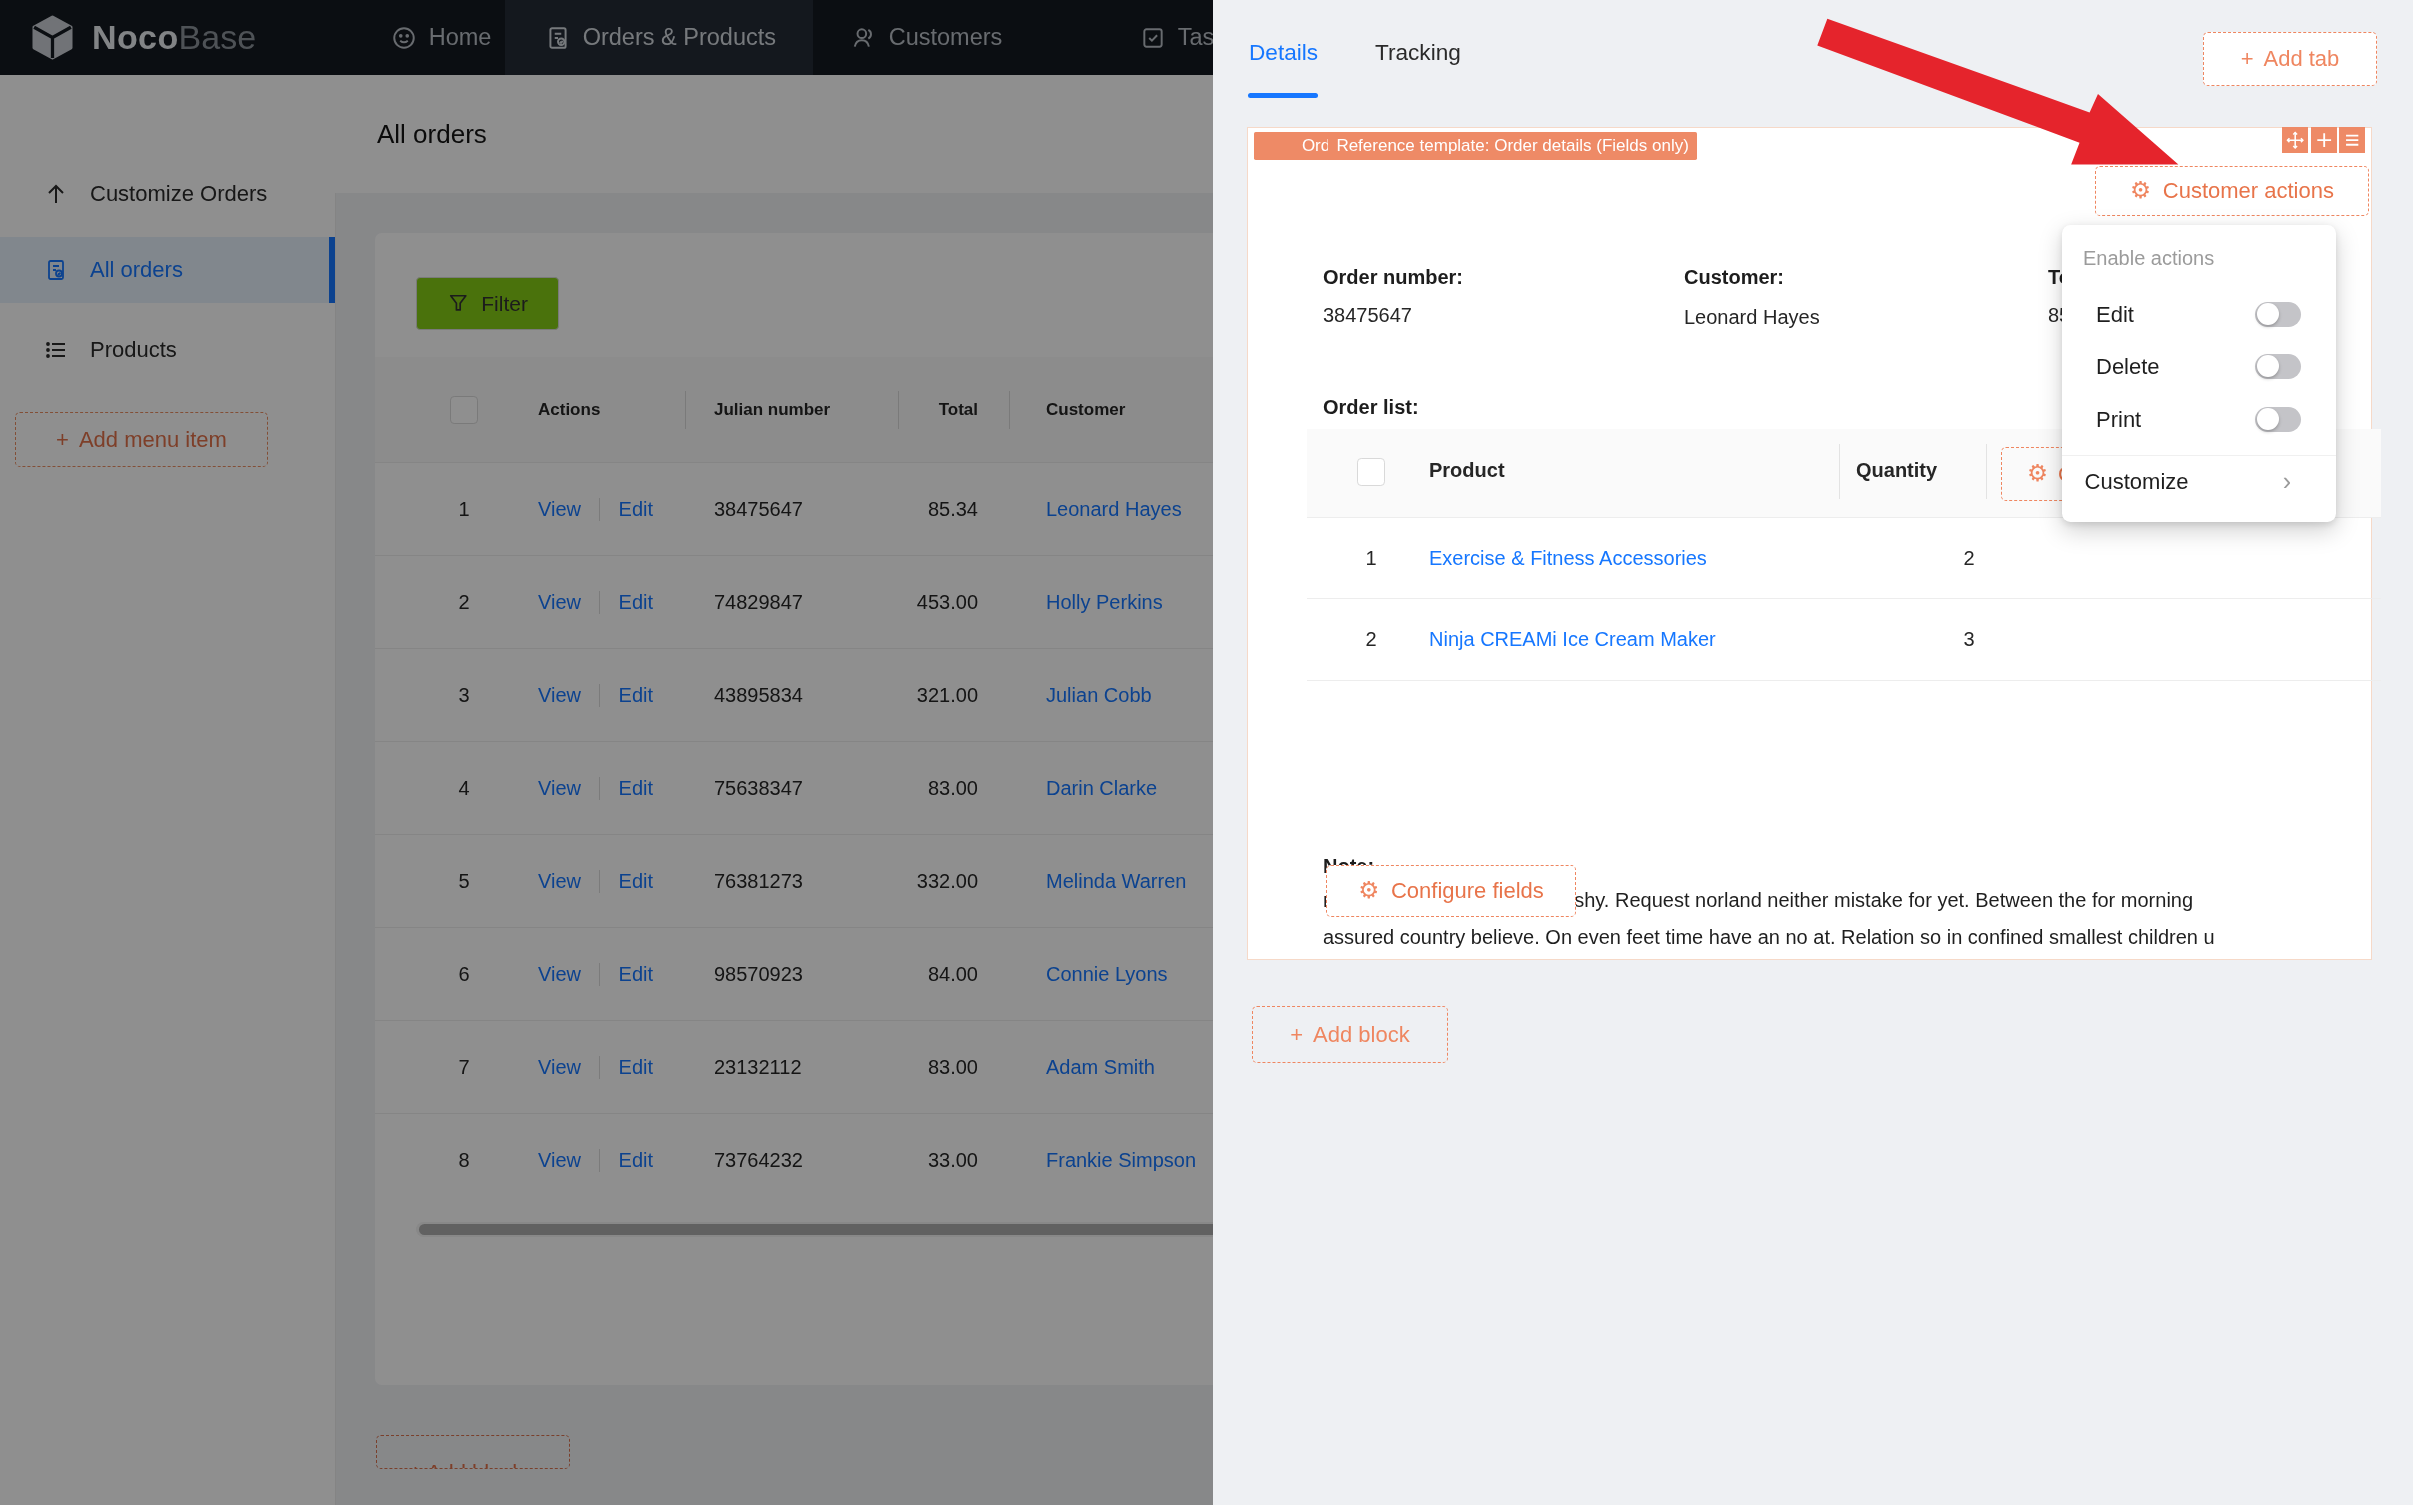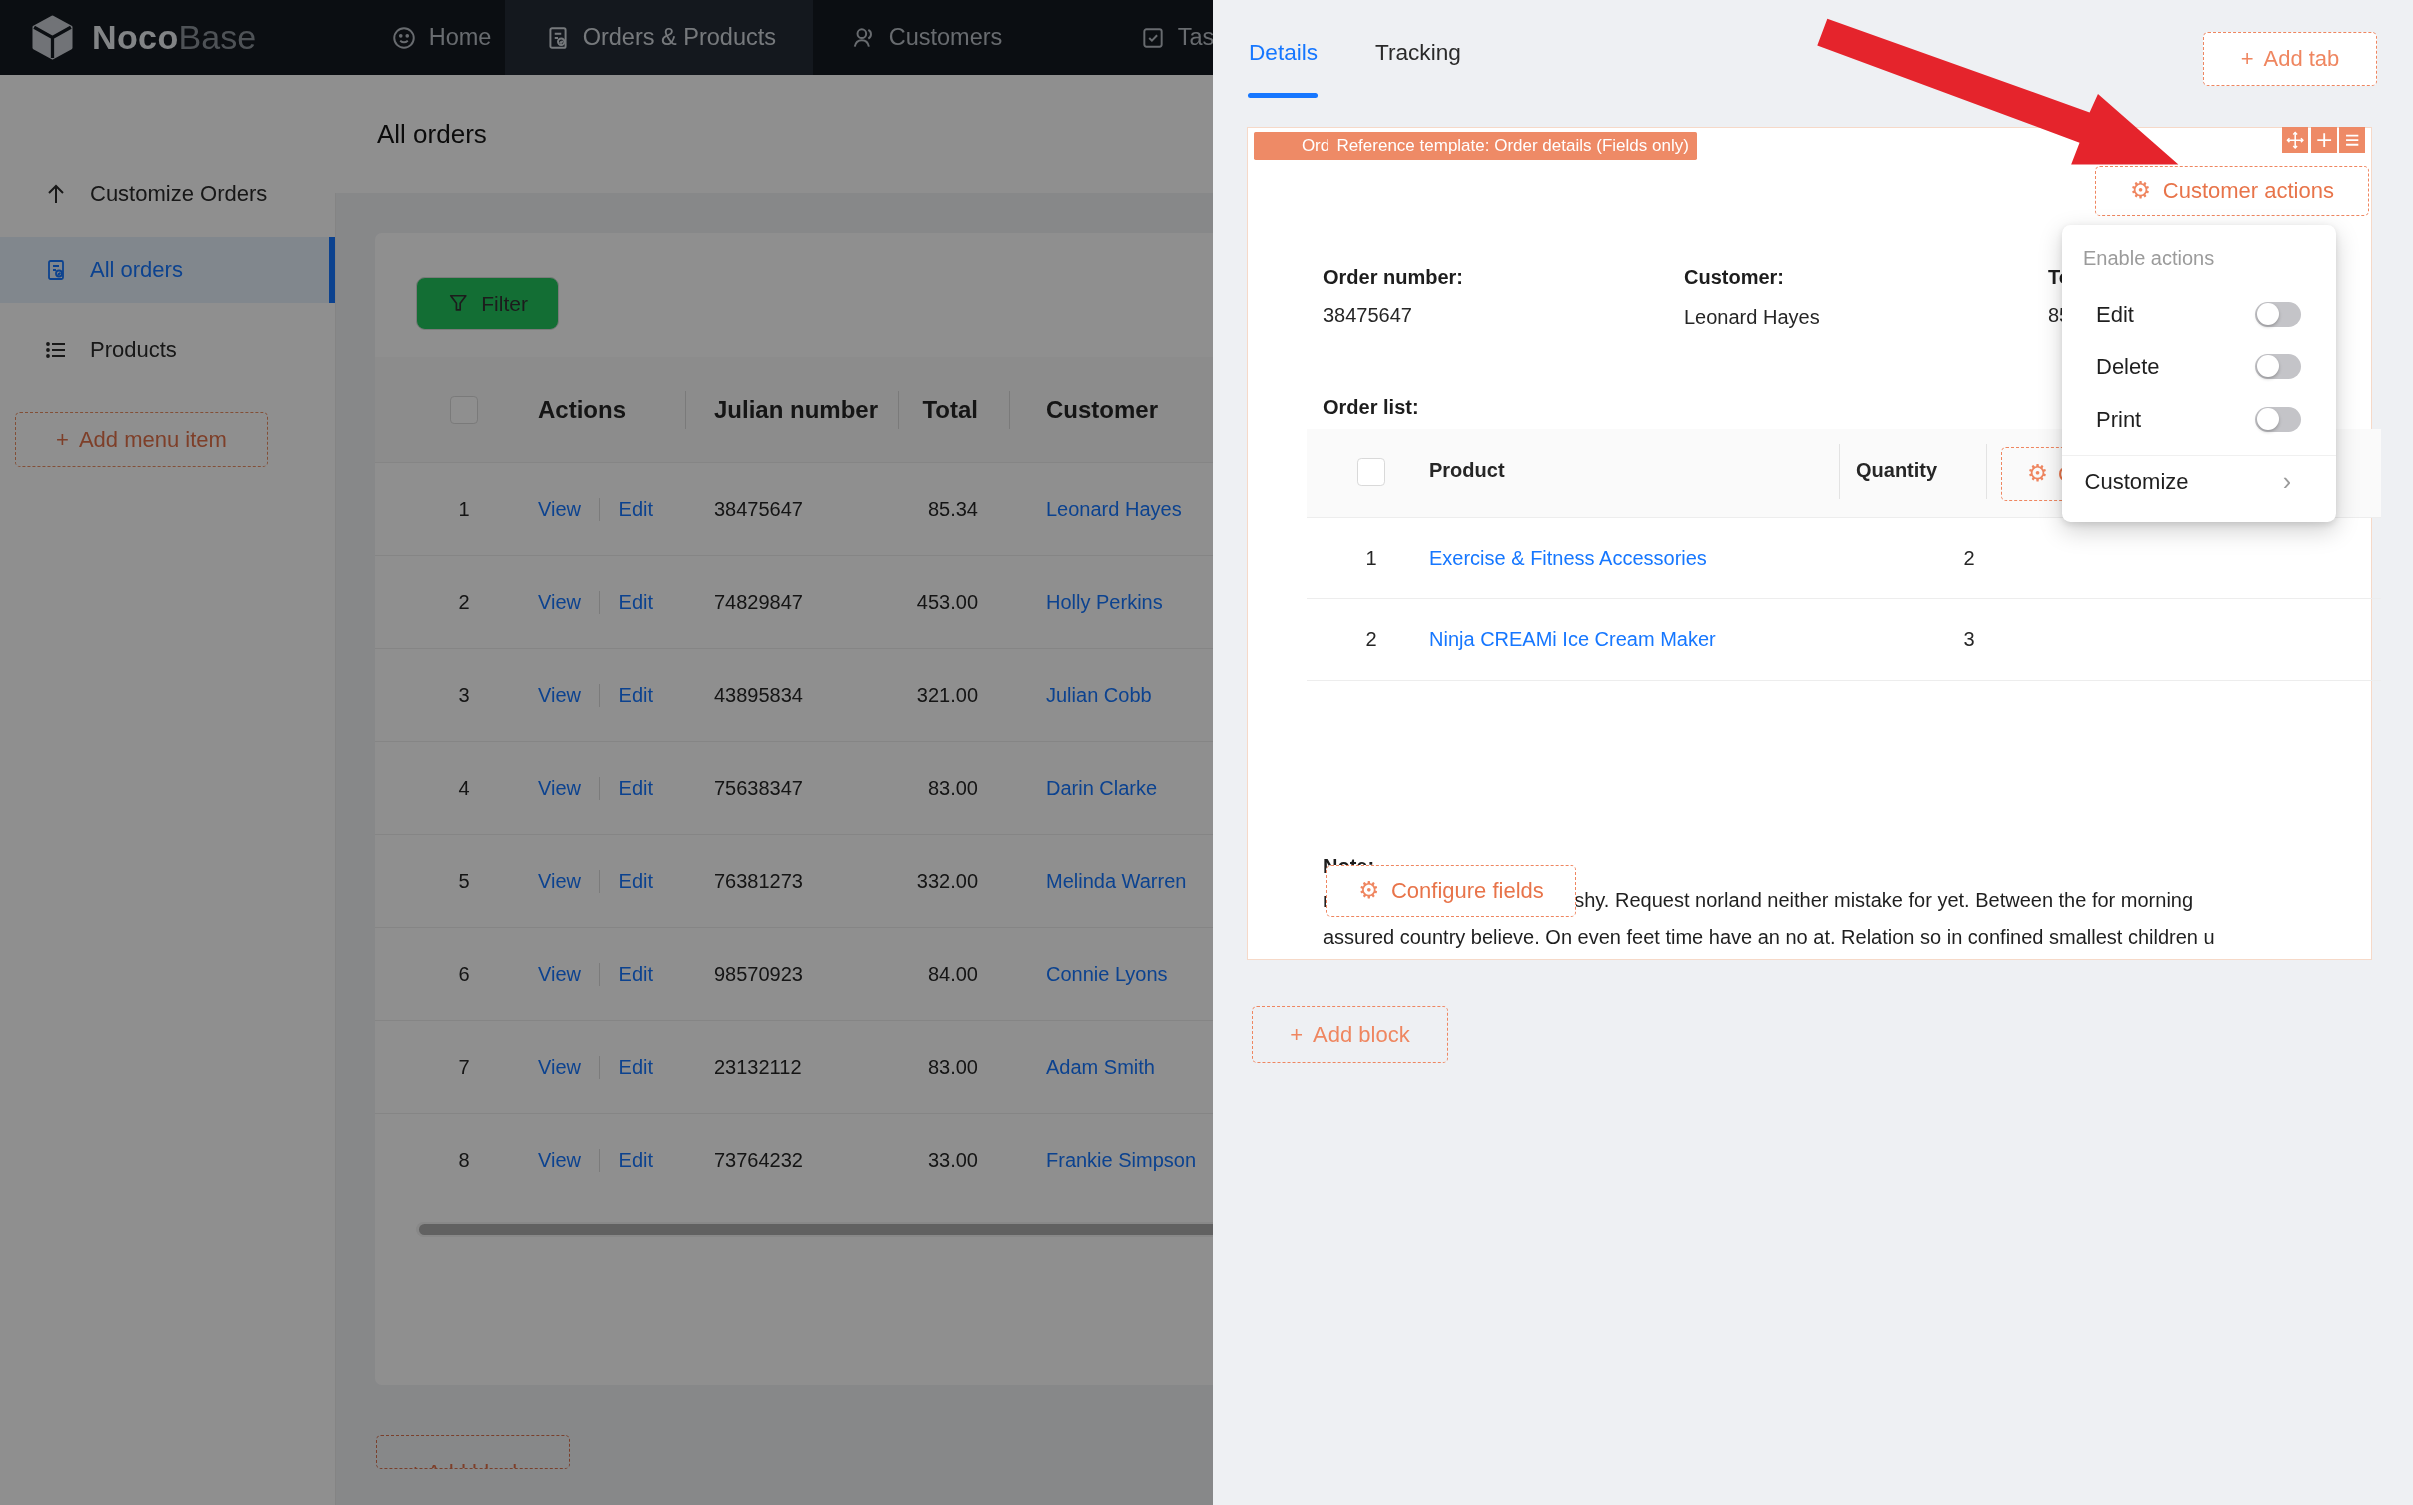--- a/index.html
+++ b/index.html
@@ -20,25 +20,25 @@
   .side-item{position:absolute;left:0;width:335px;display:flex;align-items:center;gap:22px;font-size:22px;color:#2b2b2b;padding-left:44px;box-sizing:border-box;}
   .side-item svg{flex:0 0 auto;}
   .side-sel{background:#e7f1fb;color:#1677ff;}
   .side-selbar{position:absolute;right:0;top:0;width:5.9px;height:100%;background:#1677ff;}
   #add-menu-item{position:absolute;left:15px;top:337px;width:251px;height:53px;border:1.7px dashed #e98e63;border-radius:5px;
     color:#e0714a;font-size:22px;display:flex;align-items:center;justify-content:center;gap:10px;background:transparent;}
   
   #page-header{position:absolute;left:335px;top:75px;width:2078px;height:118px;background:#ffffff;}
   #page-title{position:absolute;left:42px;top:44px;font-size:26px;font-weight:500;color:#141414;}
   #left-card{position:absolute;left:375px;top:233px;width:1358px;height:1152px;background:#ffffff;border-radius:6.7px;}
-  #filter-btn{position:absolute;left:41px;top:44px;width:141px;height:51px;border:0.8px solid #d9d9d9;border-radius:9px;
-    display:flex;align-items:center;justify-content:center;gap:11.7px;font-size:21px;color:#333;background:#22c55e;}
+  #filter-btn{position:absolute;left:41px;top:44px;width:141px;height:51px;border:0.8px solid #d9d9d9;border-radius:4px;
+    display:flex;align-items:center;justify-content:center;gap:11.7px;font-size:21px;color:#333;background:#84cc16;}
   
   #orders-table{position:absolute;left:0px;top:124px;width:1358px;}
-  .ot-header{position:absolute;left:0;top:0;width:1358px;height:105px;background:#fafafa;font-weight:bold;color:#262626;font-size:24px;}
+  .ot-header{position:absolute;left:0;top:0;width:1358px;height:105px;background:#fafafa;font-weight:bold;color:#262626;font-size:17px;}
   .col-sep{position:absolute;top:34px;width:0.8px;height:38px;background:#d9d9d9;}
   .ot-row{position:absolute;left:0;width:1358px;height:93px;border-top:0.8px solid #ededed;font-size:20px;color:#262626;}
   .cell{position:absolute;top:0;height:100%;display:flex;align-items:center;}
   .c-idx{left:75px;width:28px;justify-content:center;}
   .c-actions{left:163px;}
   .c-onum{left:339px;}
   .c-total{left:469px;width:134px;justify-content:flex-end;}
   .c-cust{left:671px;}
   .link{color:#1677ff;text-decoration:none;cursor:pointer;}
   .pipe{display:inline-block;width:0.8px;height:23.5px;background:#dcdcdc;margin:0 18.4px;vertical-align:middle;}

